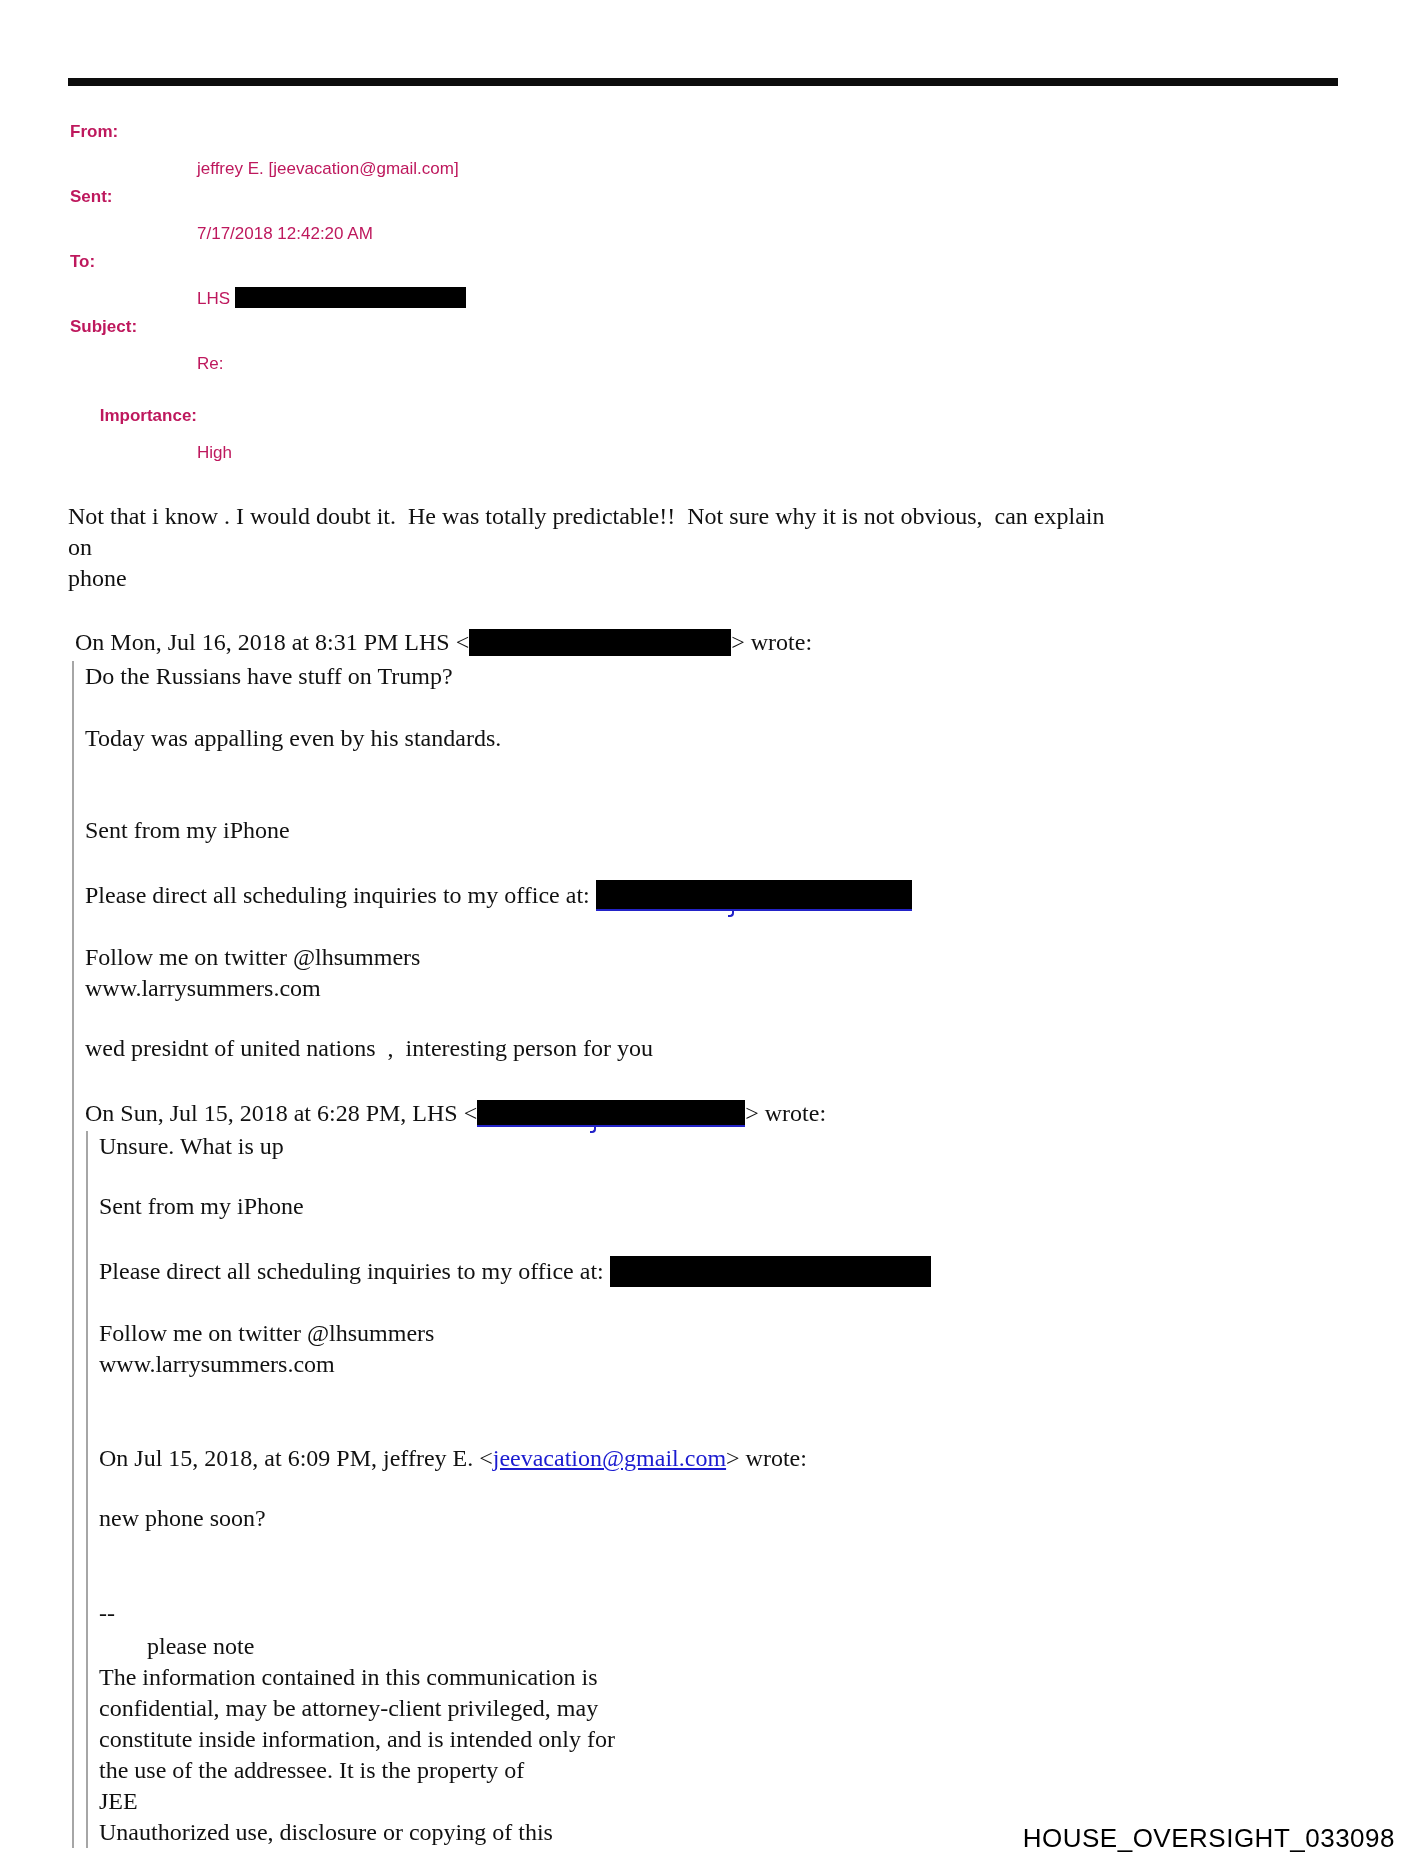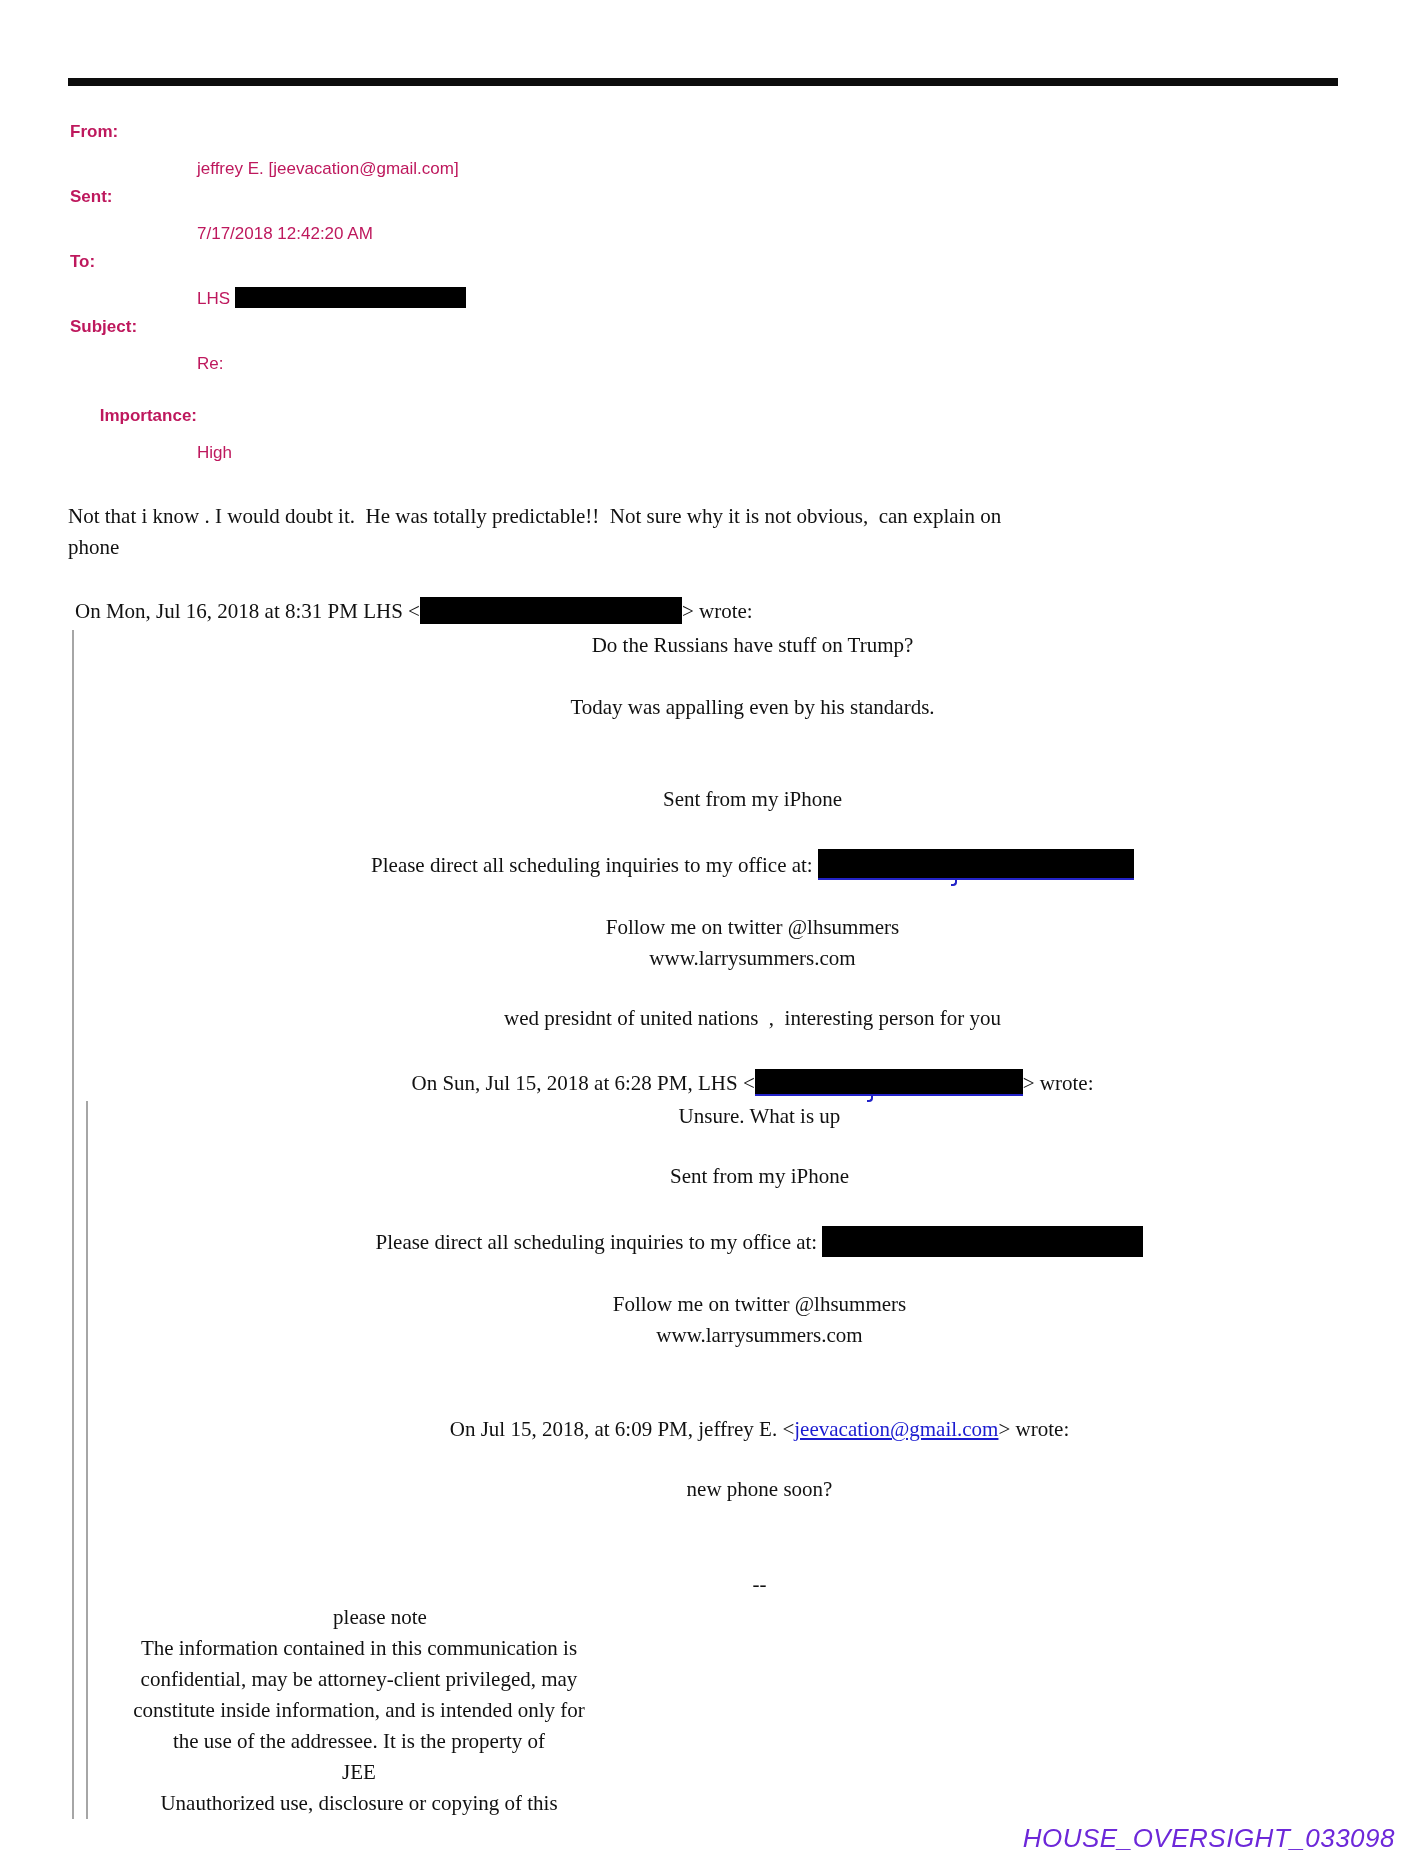--- a/index.html
+++ b/index.html
@@ -25,31 +25,30 @@
     font-size: 17px;
     line-height: 28px;
     color: #be185d;
   }
   .hrow { display: flex; }
   .hlabel { width: 127px; font-weight: bold; flex: 0 0 127px; }
   .hvalue { white-space: pre-wrap; margin-top: 37px; }
   .hrow.importance { margin-top: 24px; text-align: right; }
   .email-body {
     margin-left: 68px;
-    font-size: 21px;
+    font-size: 24px;
     line-height: 31px;
   }
   p { margin: 0; white-space: pre-wrap; }
   .opening { margin-top: 34px; width: 1060px; }
   .attr1 { margin-top: 33px; margin-left: 7px; }
   blockquote {
     margin: 0;
     border-left: 2px solid #a6a6a6;
     padding-left: 11px;
-    text-align: center;
   }
   .q1 { margin-left: 4px; }
   .q2 { margin-left: 1px; }
   
   .m3  { margin-top: 3px; }
   .m29 { margin-top: 29px; }
   .m31 { margin-top: 31px; }
   .m34 { margin-top: 34px; }
   .m61 { margin-top: 61px; }
   .m63 { margin-top: 63px; }
@@ -83,23 +82,22 @@
     text-decoration: underline;
     cursor: pointer;
   }
   .disclaimer { width: 520px; }
   .bates {
     position: absolute;
     right: 25px;
     bottom: 22px;
     font-family: "Liberation Sans", sans-serif;
     font-size: 26px;
-    color: #6d28d9;
+    color: #000000;
     letter-spacing: 0.5px;
-    font-style: italic;
   }
 </style>
 </head>
 <body>
 
 <div class="page">
 
   <div class="top-rule"></div>
 
   <div class="email-header">

